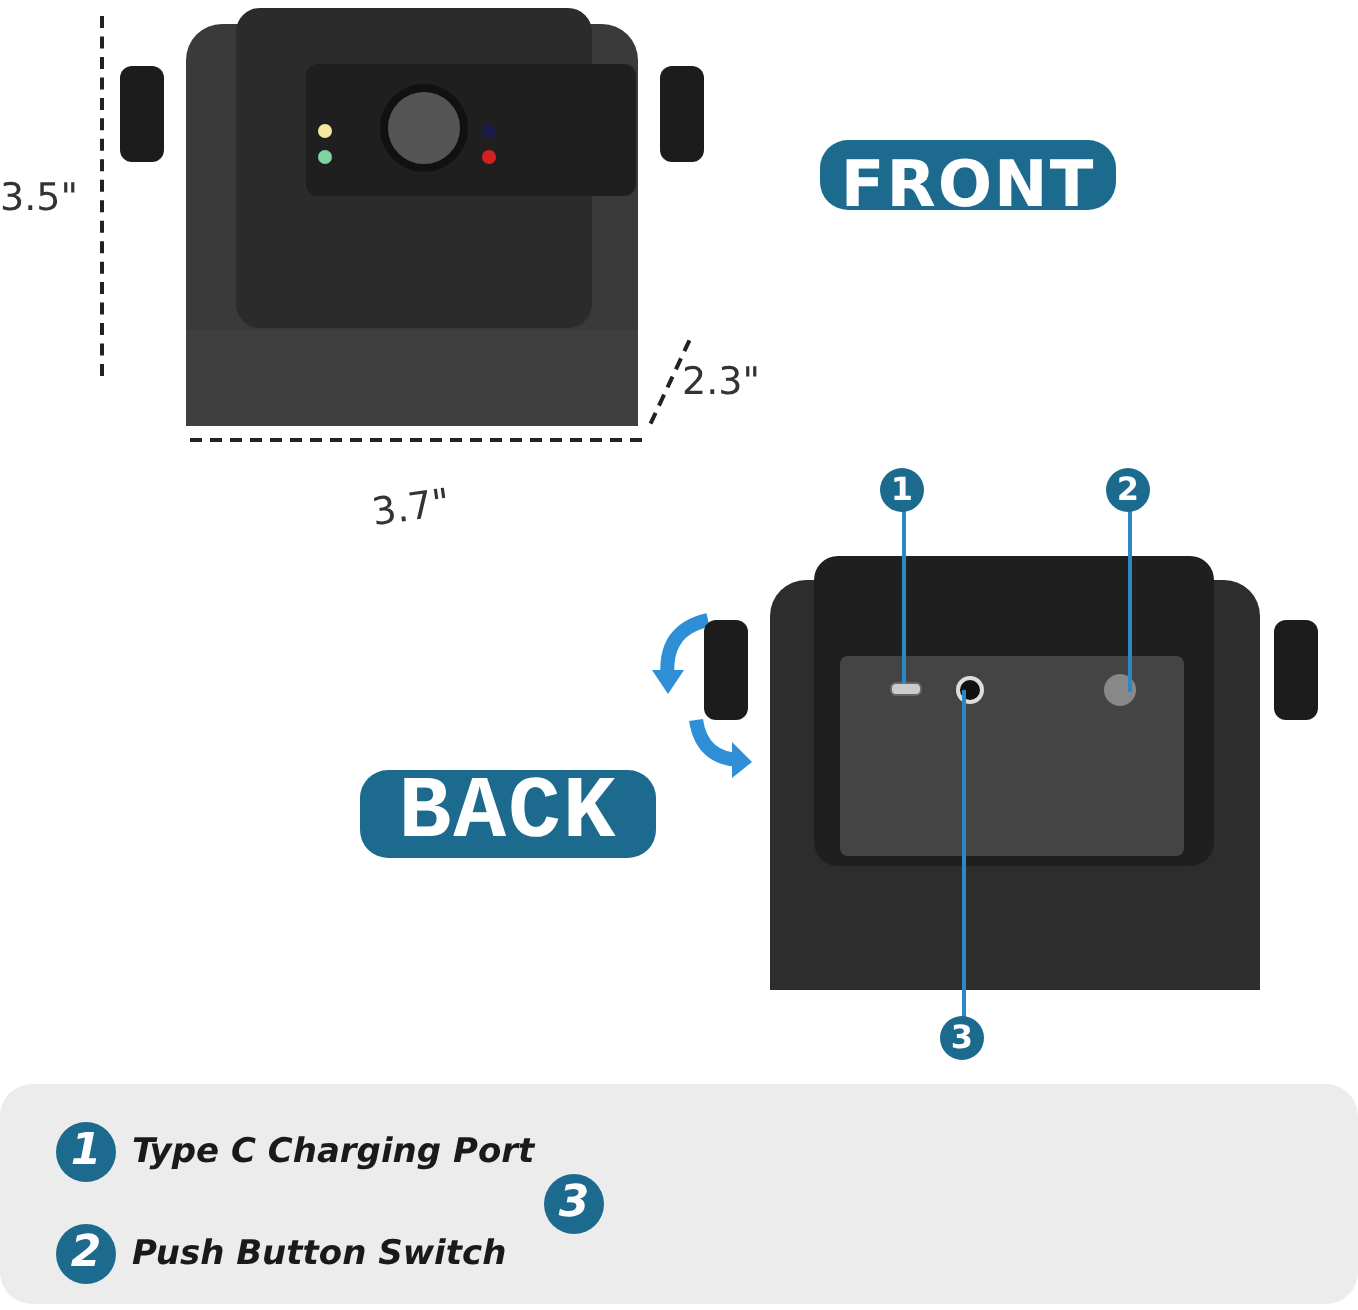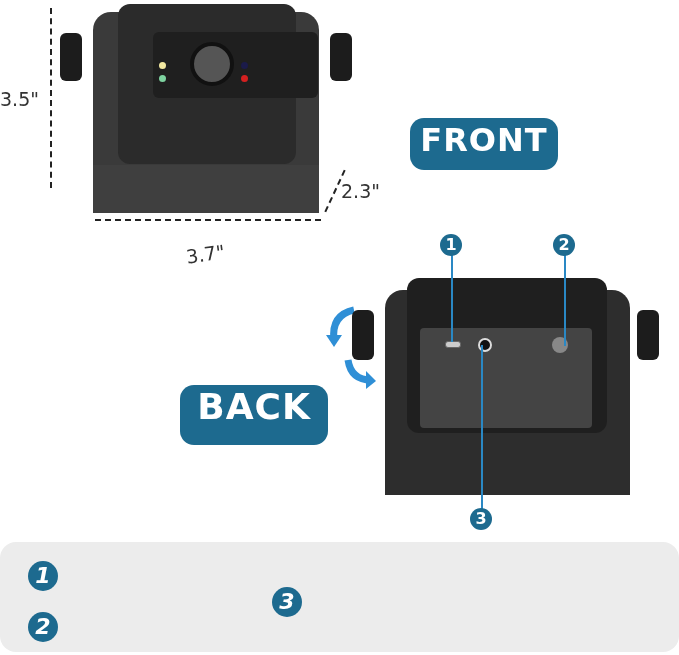--- a/index.html
+++ b/index.html
@@ -37,23 +37,23 @@
   <div class="abs" style="left:35px;top:165px;width:226px;height:48px;background:#3f3f3f;"></div>
 </div>
 
 <div class="abs dash-v" style="left:50px;top:8px;height:180px;"></div>
 <div class="abs dim" style="left:0;top:88px;">3.5"</div>
 <div class="abs dash-h" style="left:95px;top:219px;width:226px;"></div>
 <div class="abs dim" style="left:186px;top:243px;transform:rotate(-8deg);">3.7"</div>
 <div class="abs dash-v" style="left:334px;top:168px;height:46px;transform:rotate(25deg);"></div>
 <div class="abs dim" style="left:341px;top:180px;">2.3"</div>
 
-<div class="abs label-pill" style="left:410px;top:70px;width:148px;height:52px;line-height:44px;font-size:32px;margin-top:48px;">FRONT</div>
+<div class="abs label-pill" style="left:410px;top:70px;width:148px;height:35px;line-height:44px;font-size:32px;">FRONT</div>
 
-<div class="abs label-pill" style="left:180px;top:385px;width:148px;height:60px;line-height:44px;font-size:36px;">BACK</div>
+<div class="abs label-pill" style="left:180px;top:385px;width:148px;height:44px;line-height:44px;font-size:44px;font-family:Liberation Mono, monospace;">BACK</div>
 
 <div class="abs" style="left:326px;top:305px;width:50px;height:85px;">
   <svg width="50" height="85" viewBox="0 0 50 85">
     <path d="M28 5 Q5 10 8 35" stroke="#2f8fd6" stroke-width="7" fill="none"></path>
     <polygon points="0,30 16,30 8,42" fill="#2f8fd6"></polygon>
     <path d="M22 55 Q25 75 45 75" stroke="#2f8fd6" stroke-width="7" fill="none"></path>
     <polygon points="40,66 50,76 40,84" fill="#2f8fd6"></polygon>
   </svg>
 </div>
 
@@ -72,20 +72,22 @@
 <div class="abs" style="left:451px;top:254px;width:2px;height:88px;background:#2a88c4;"></div>
 <div class="abs badge" style="left:440px;top:234px;">1</div>
 <div class="abs" style="left:564px;top:254px;width:2px;height:92px;background:#2a88c4;"></div>
 <div class="abs badge" style="left:553px;top:234px;">2</div>
 <div class="abs" style="left:481px;top:345px;width:2px;height:165px;background:#2a88c4;"></div>
 <div class="abs badge" style="left:470px;top:508px;">3</div>
 
 <div class="abs legend">
   <div class="abs legend-item" style="left:28px;top:19px;">
     <span class="badge">1</span>
+    <span>Type C Charging Port</span>
   </div>
   <div class="abs legend-item" style="left:28px;top:70px;">
     <span class="badge">2</span>
+    <span>Push Button Switch</span>
   </div>
   <div class="abs legend-item" style="left:272px;top:45px;">
     <span class="badge">3</span>
   </div>
 </div>
 
 </body></html>

